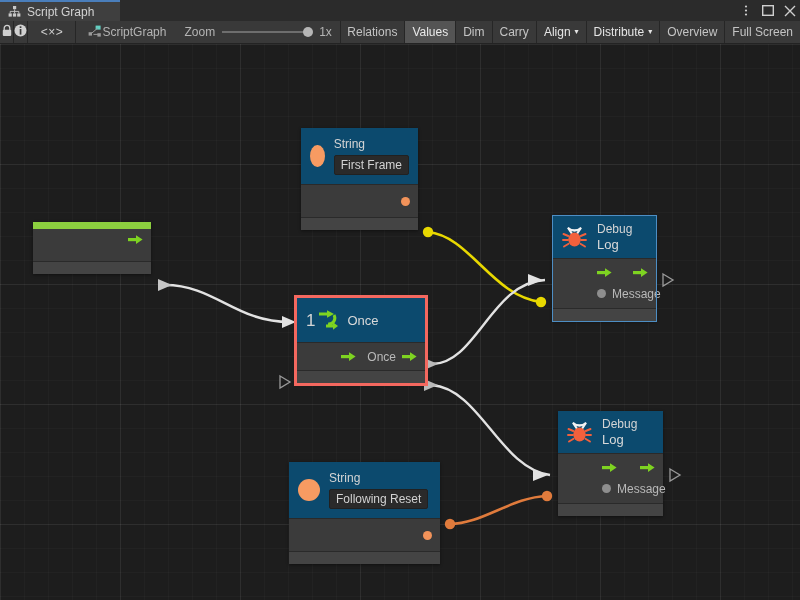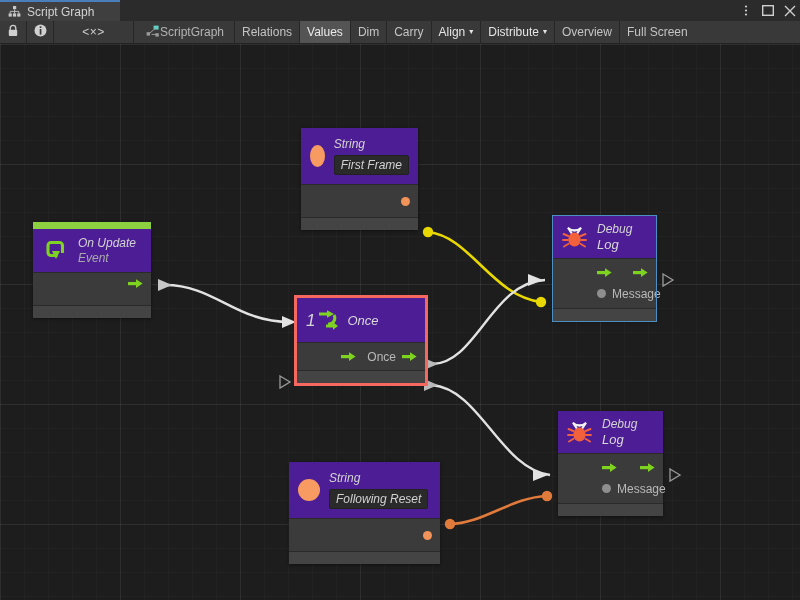--- a/index.html
+++ b/index.html
@@ -83,23 +83,22 @@
     background:#3b3b3b;
     box-sizing:border-box;
     box-shadow:0 1px 3px rgba(0,0,0,.45);
   }
   .node.sel-red{outline:3px solid #f4685f;outline-offset:0;}
   .node.sel-blue{outline:1.5px solid #4d8ec4;outline-offset:0;}
   .node-accent{height:7px;width:100%;}
   .node-head{
     display:flex;align-items:center;gap:9px;
     padding:7px 9px 7px 9px;box-sizing:border-box;
-    background:#4c1d95;
+    background:#0c4a6e;
     border-bottom:1px solid #2a2a2a;
-    font-style:italic;
   }
   .node-head-text{display:flex;flex-direction:column;line-height:1.22;}
   .node-title{color:#d4d4d4;font-size:12px;}
   .node-sub{color:#a9a9a9;font-size:12px;}
   .node-title-big{color:#d9d9d9;font-size:13px;}
   .node-body{
     background:#3b3b3b;
     border-bottom:1px solid #2a2a2a;
     padding:0;
   }
@@ -191,20 +190,27 @@
         <svg width="14" height="14" viewBox="0 0 14 14">
           <rect x="7.6" y="0.6" width="5" height="4" fill="#62d0c2"></rect>
           <rect x="0.6" y="7.2" width="3.4" height="3.4" fill="#9a9a9a"></rect>
           <rect x="9.4" y="8.2" width="3.4" height="3.4" fill="#9a9a9a"></rect>
           <path d="M3.2 8.6 L9.6 3.2 M5.5 9.4 L10.4 9.4" stroke="#9a9a9a" stroke-width="1" fill="none"></path>
         </svg>
       </span>
       <span>ScriptGraph</span>
     </div>
 
+    <div class="zoomwrap">
+      <span class="zoom-label">Zoom</span>
+      <span class="zoom-track">
+        <span class="zoom-knob"></span>
+      </span>
+      <span class="zoom-val">1x</span>
+    </div>
 
     <div class="tb-sep"></div>
 
     <div class="tb-btn">
       <span>Relations</span>
     </div>
     <div class="tb-btn tb-active">
       <span>Values</span>
     </div>
     <div class="tb-btn">
@@ -249,32 +255,20 @@
       <polygon points="424,335 438,341 424,347" fill="#b9b9b9"></polygon>
       <polygon points="533,425 548,431 533,437" fill="#e2e2e2"></polygon>
 
       <path d="M450 480 C 482 480, 512 453, 547 452" stroke="#e07b3c" stroke-width="2.6" fill="none"></path>
       <circle cx="450" cy="480" r="5.2" fill="#e07b3c"></circle>
       <circle cx="547" cy="452" r="5.2" fill="#e07b3c"></circle>
     </svg>
 
     <div class="node" style="left:33px;top:178px;width:118px;">
       <div class="node-accent" style="background:#8ccf3f;"></div>
-      <div class="node-head">
-        <span style="display:inline-block;width:27px;height:27px;flex:none;">
-          <svg width="27" height="27" viewBox="0 0 27 27">
-            <path d="M20.5 14.5 V8.5 a3 3 0 0 0 -3 -3 H9 a3 3 0 0 0 -3 3 v7 a3 3 0 0 0 3 3 h5" fill="none" stroke="#7ed321" stroke-width="3.1" stroke-linecap="square"></path>
-            <polygon points="10,14 18,14 14,22" fill="#7ed321"></polygon>
-          </svg>
-        </span>
-        <span class="node-head-text">
-          <span class="node-title">On Update</span>
-          <span class="node-sub">Event</span>
-        </span>
-      </div>
       <div class="node-body">
         <div class="prow">
           <span class="pleft"></span>
           <span class="pright">
             <span class="arrow-g">
               <svg width="15" height="11" viewBox="0 0 15 11">
                 <rect x="0" y="4" width="9" height="3.2" fill="#7ed321"></rect>
                 <polygon points="8,1.3 14.6,5.6 8,9.9" fill="#7ed321"></polygon>
               </svg>
             </span>

